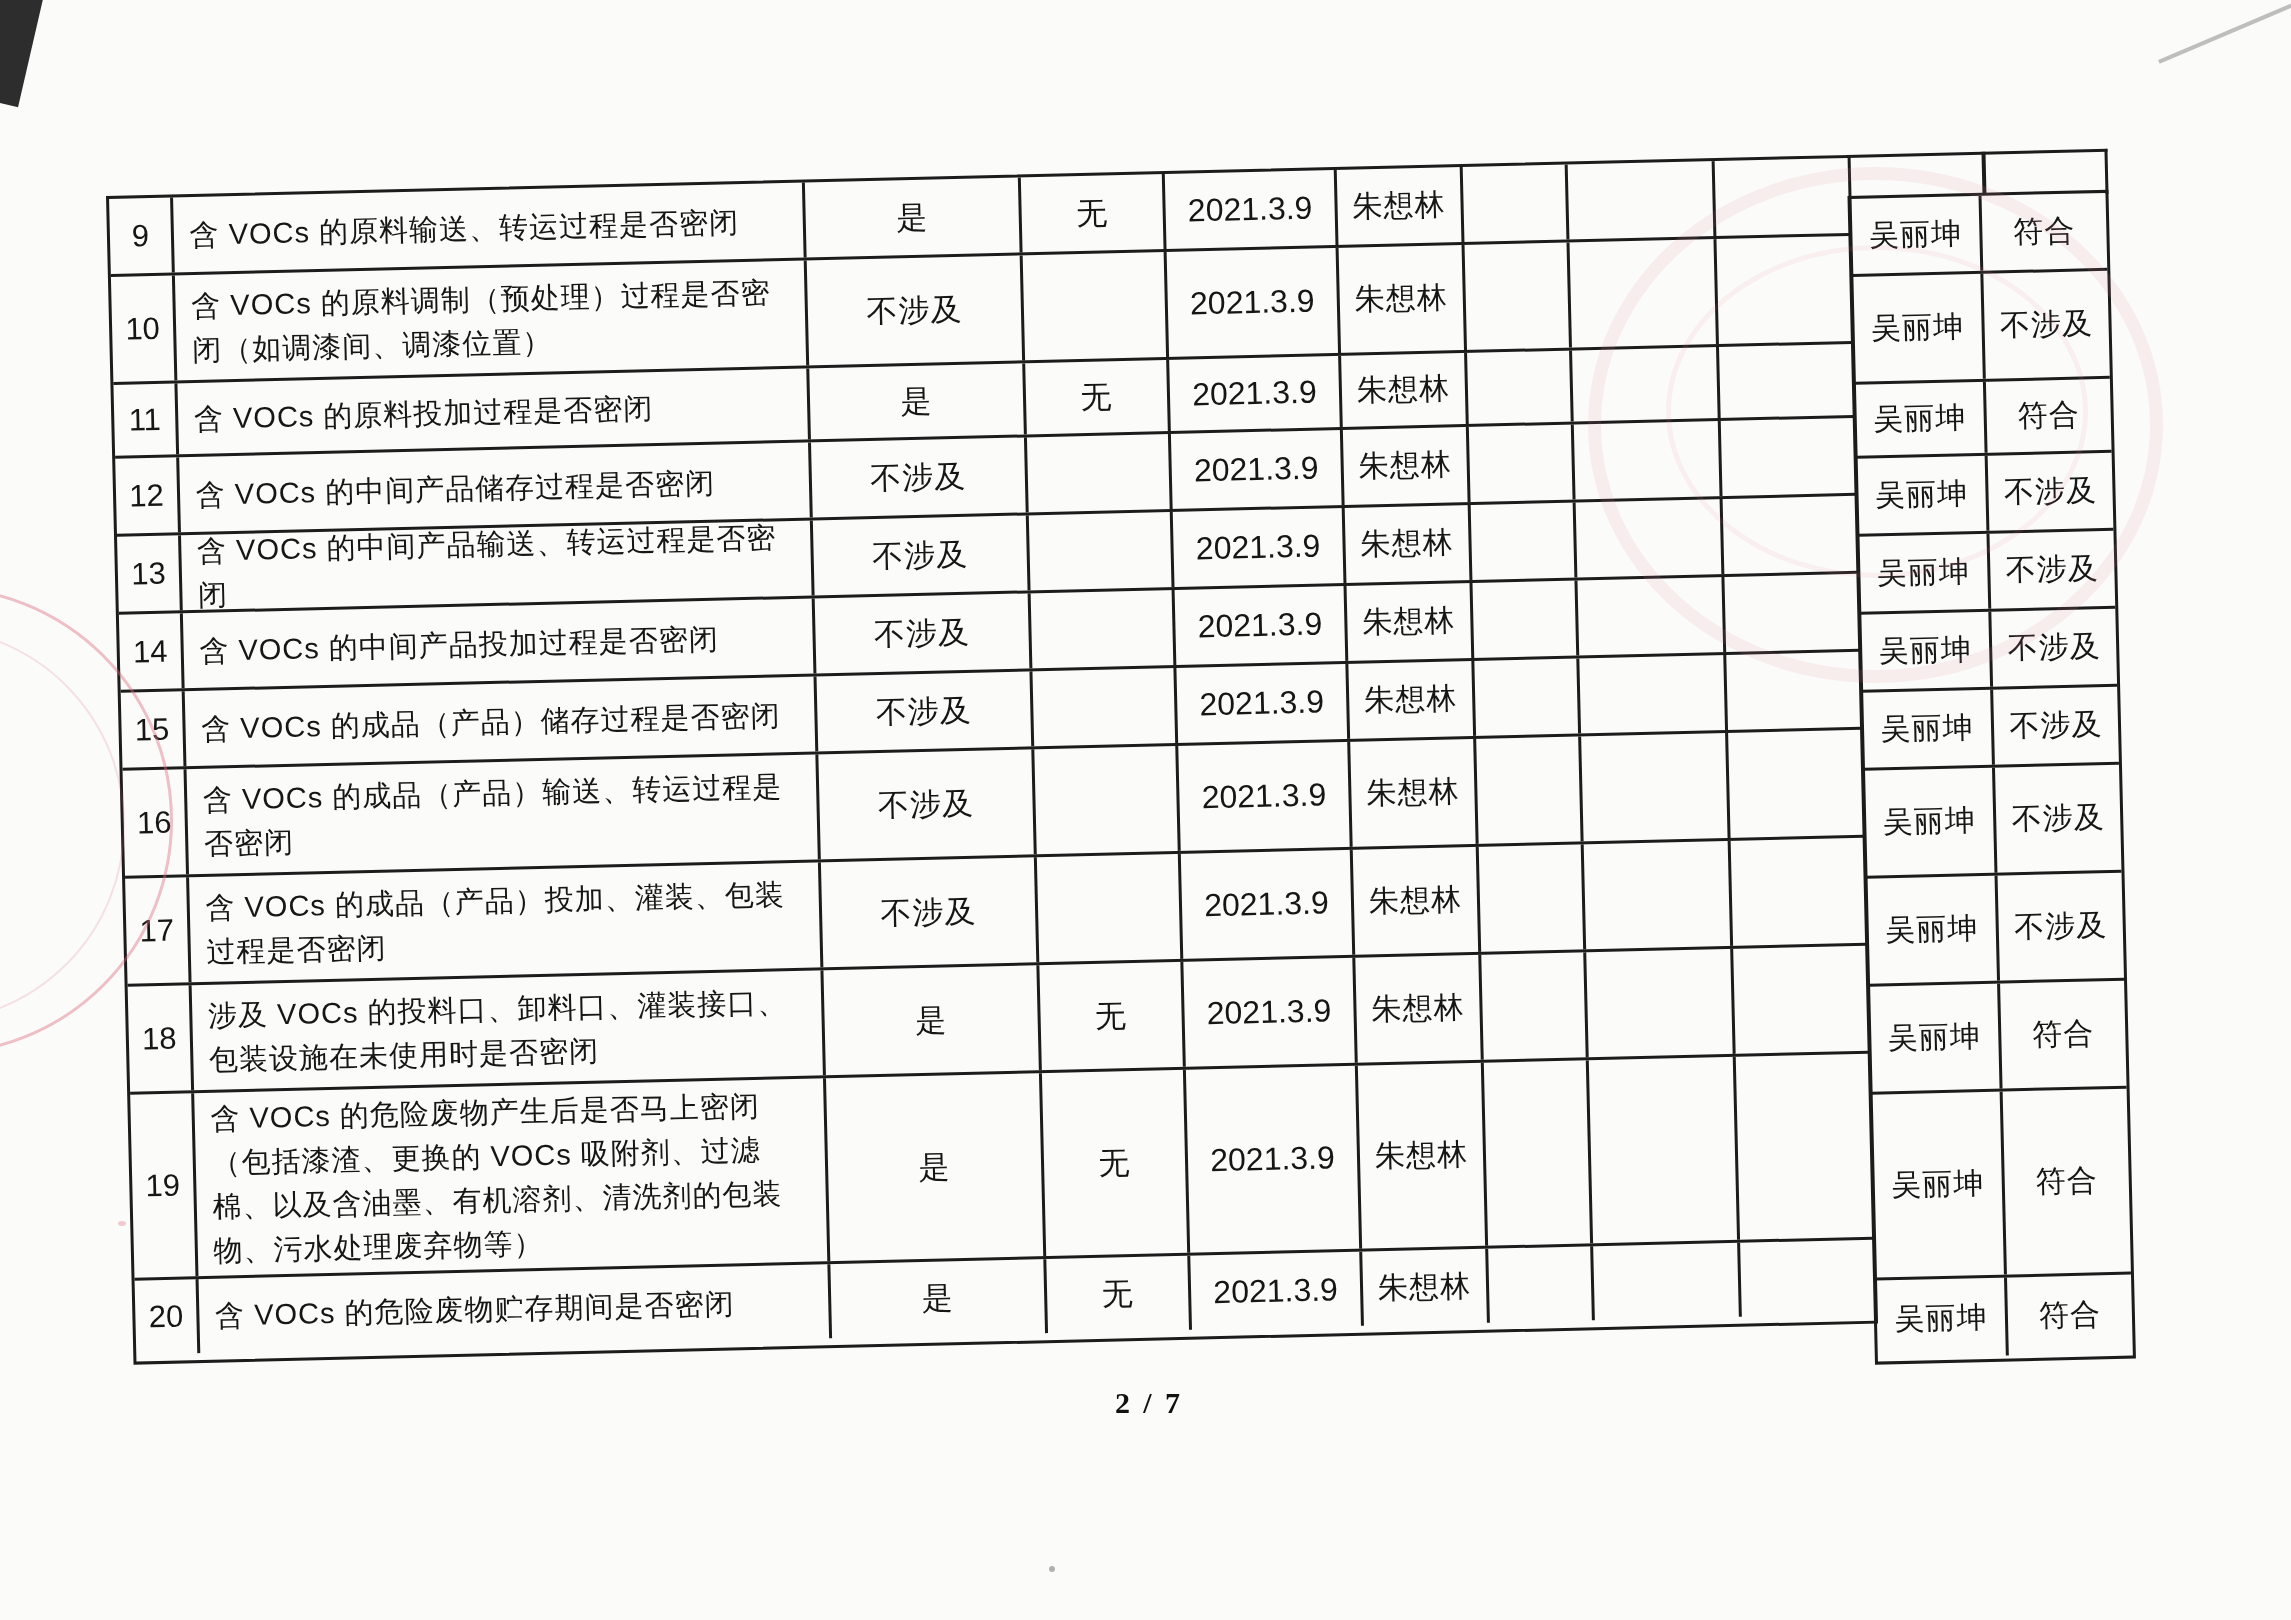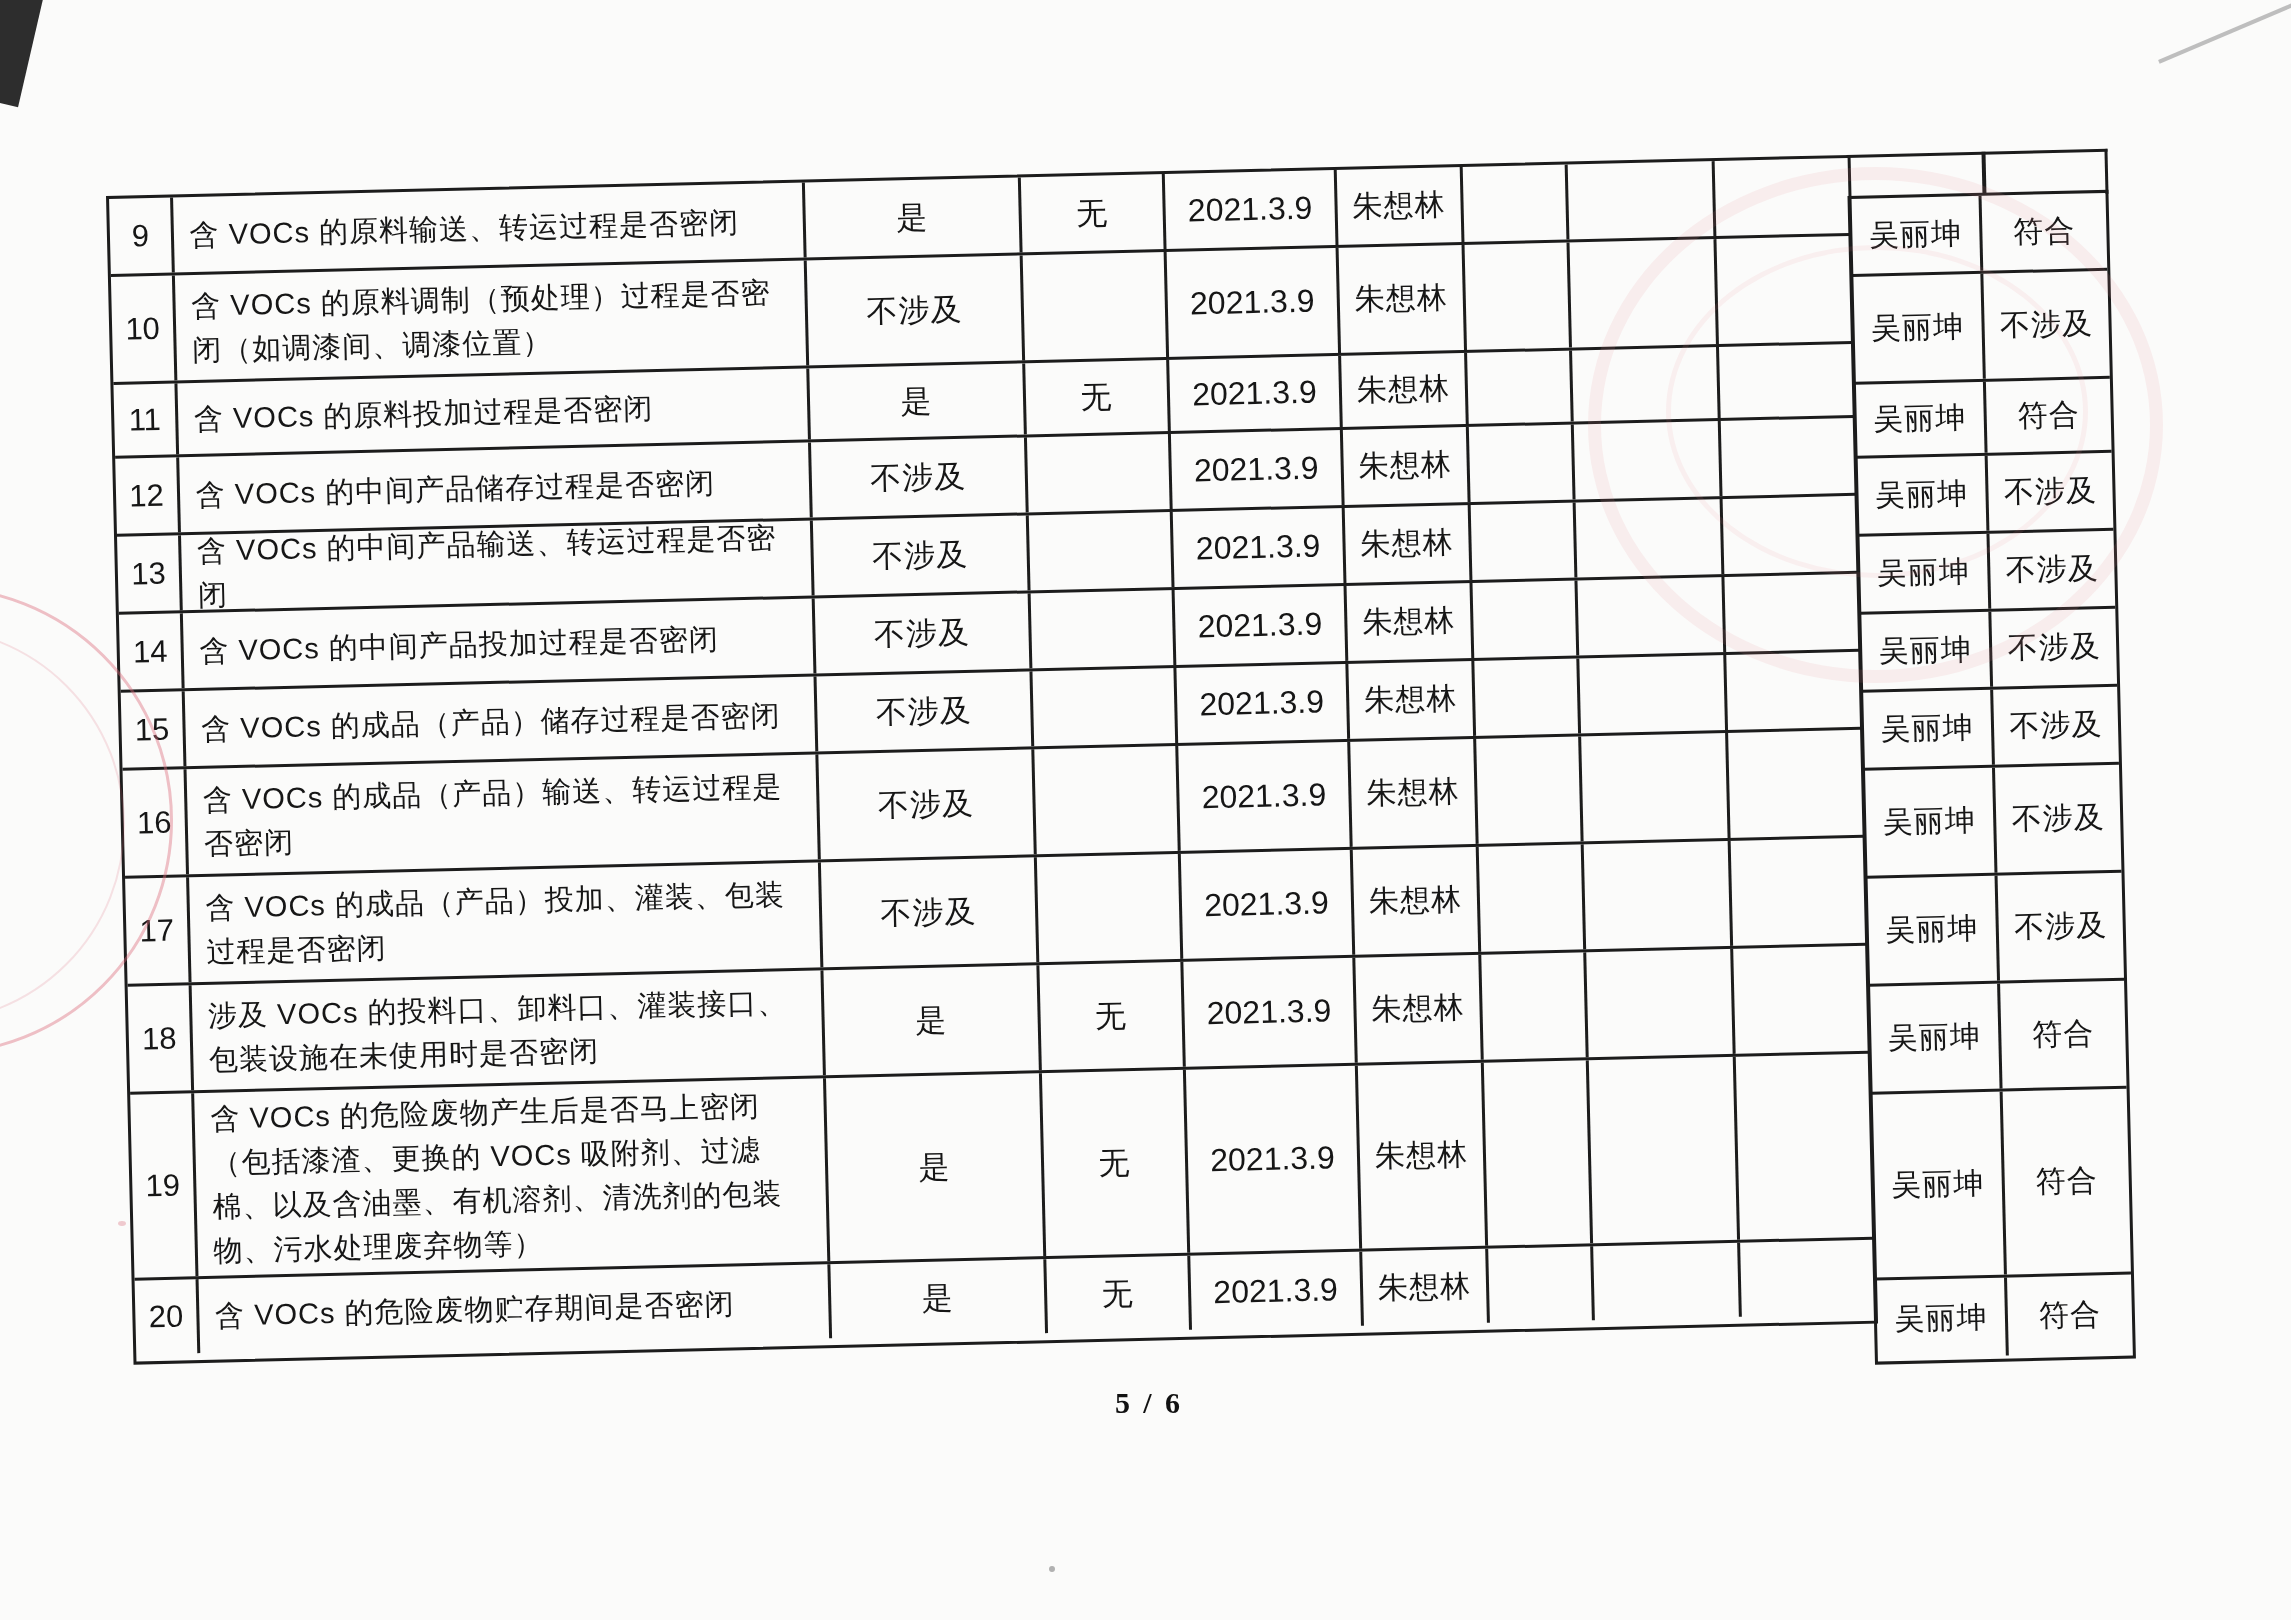--- a/index.html
+++ b/index.html
@@ -314,21 +314,21 @@
       <div class="cell c-res">符合</div>
     </div>
     <div class="row h80">
       <div class="cell c-rev">吴丽坤</div>
       <div class="cell c-res">符合</div>
     </div>
   </div>
 
 </div>
 
-<div class="page-num">5 / 6</div>
+<div class="page-num">2 / 7</div>
 
 <div class="stamp-left"></div>
 <div class="stamp-left-inner"></div>
 <div class="stamp-right"></div>
 <div class="stamp-right-arc"></div>
 <div class="corner-tl"></div>
 <div class="corner-tr"></div>
 <div class="speck-1"></div>
 <div class="speck-2"></div>
 

